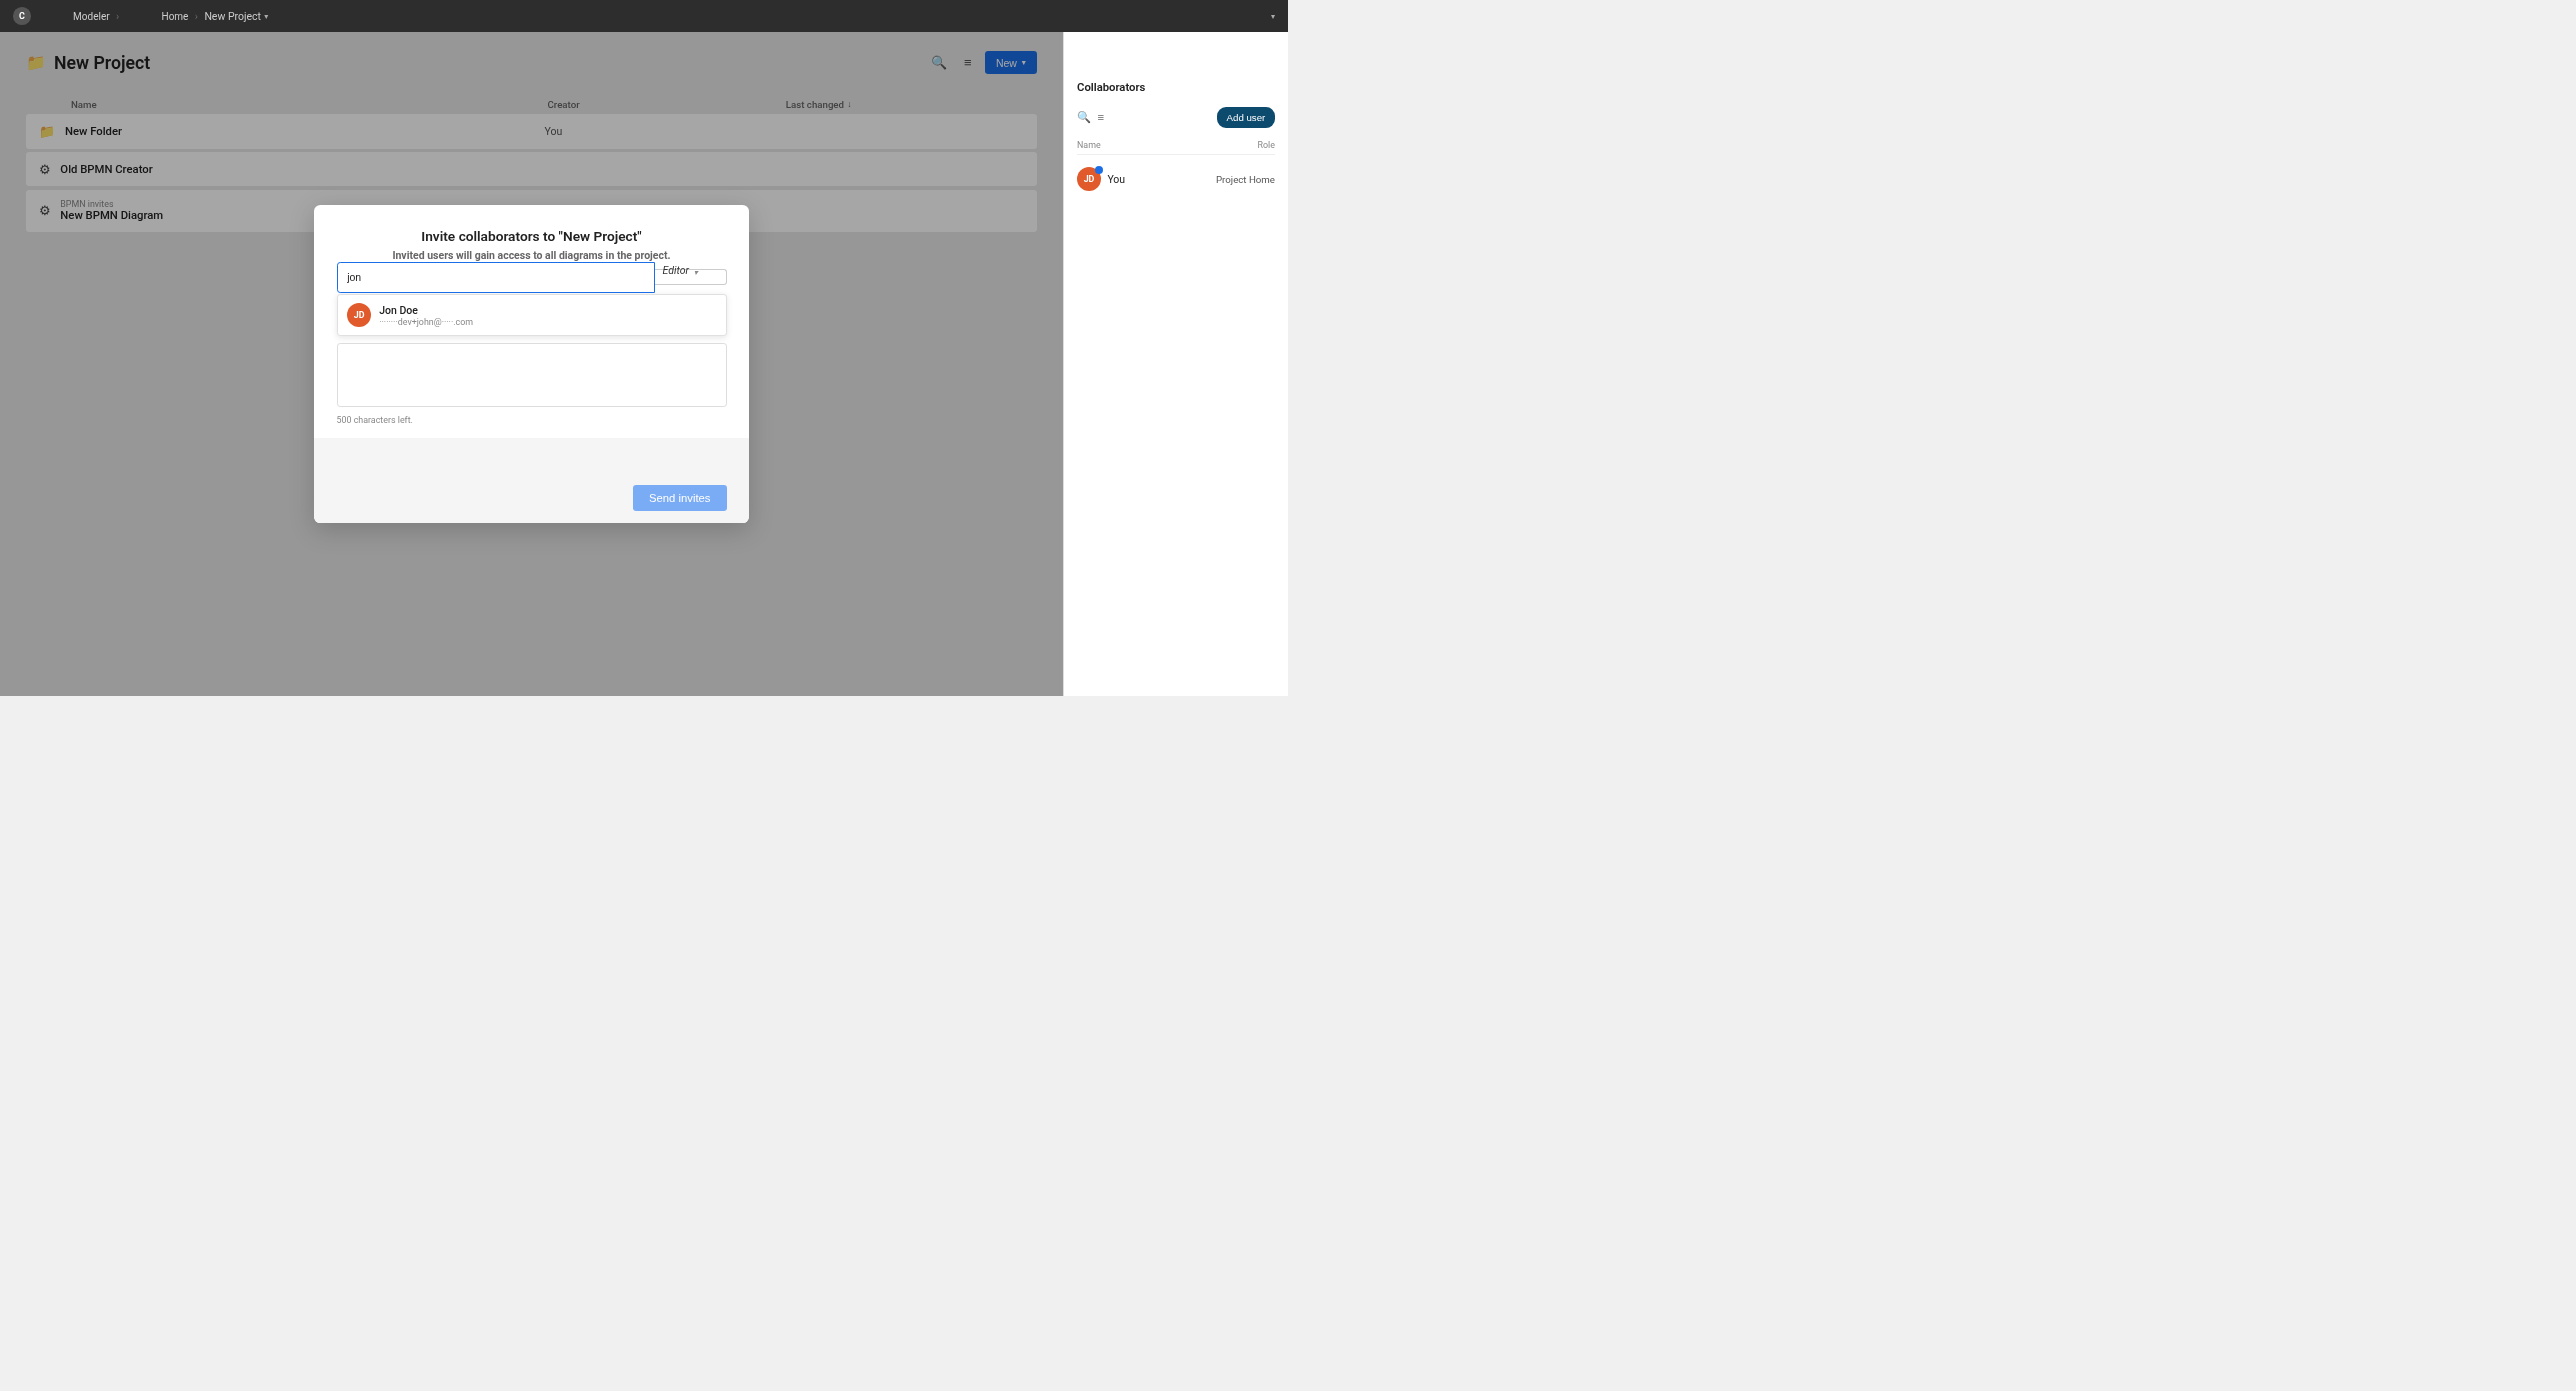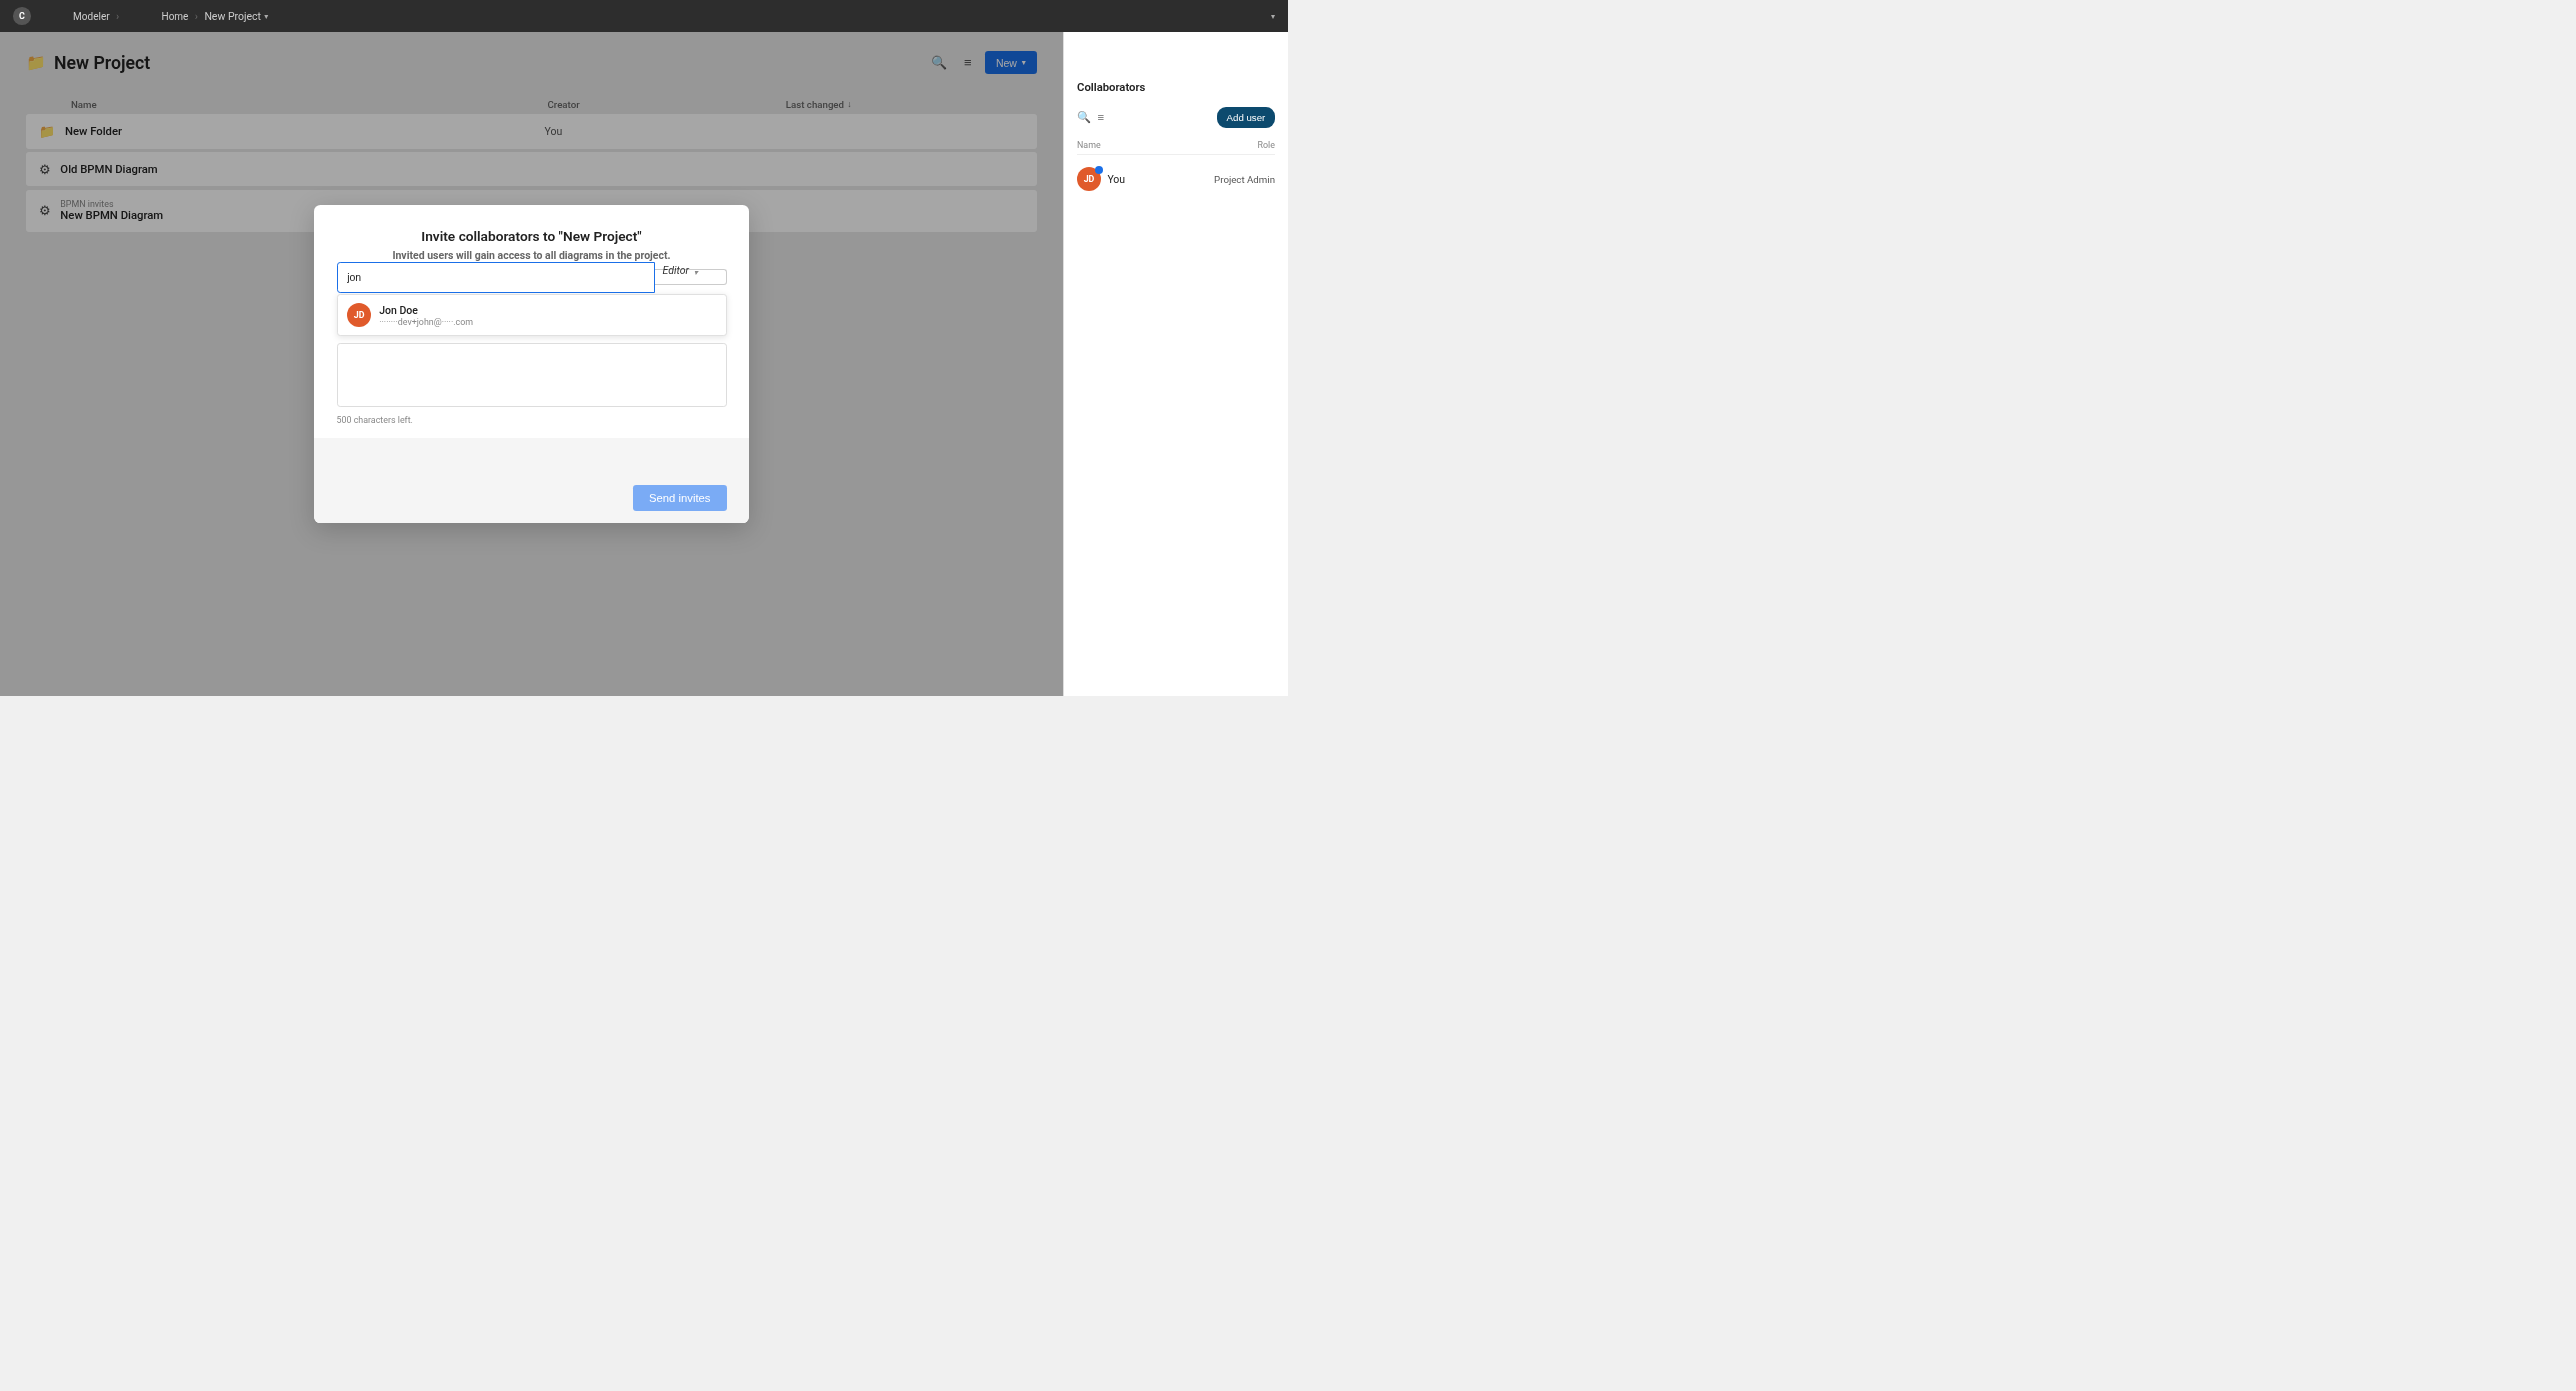--- a/index.html
+++ b/index.html
@@ -408,21 +408,21 @@
           <div class="row-name">New Folder</div>
         </div>
         <div class="row-creator">You</div>
         <div class="row-changed"></div>
       </div>
 
       <div class="table-row">
         <span class="row-icon">⚙</span>
         <div class="row-main">
           <div class="row-label"></div>
-          <div class="row-name">Old BPMN Diagram</div>
+          <div class="row-name">Old BPMN Creator</div>
         </div>
         <div class="row-creator"></div>
         <div class="row-changed"></div>
       </div>
 
       <div class="table-row">
         <span class="row-icon">⚙</span>
         <div class="row-main">
           <div class="row-label">BPMN invites</div>
           <div class="row-name">New BPMN Diagram</div>
@@ -484,18 +484,18 @@
     <div class="collab-table-header">
       <span class="collab-col-name">Name</span>
       <span class="collab-col-role">Role</span>
     </div>
     <div class="collab-row">
       <div class="collab-avatar">
         <span>JD</span>
         <div class="collab-avatar-badge"></div>
       </div>
       <span class="collab-name">You</span>
-      <span class="collab-role">Project Admin</span>
+      <span class="collab-role">Project Home</span>
     </div>
   </div>
 
 </div>
 
 
 </body></html>

